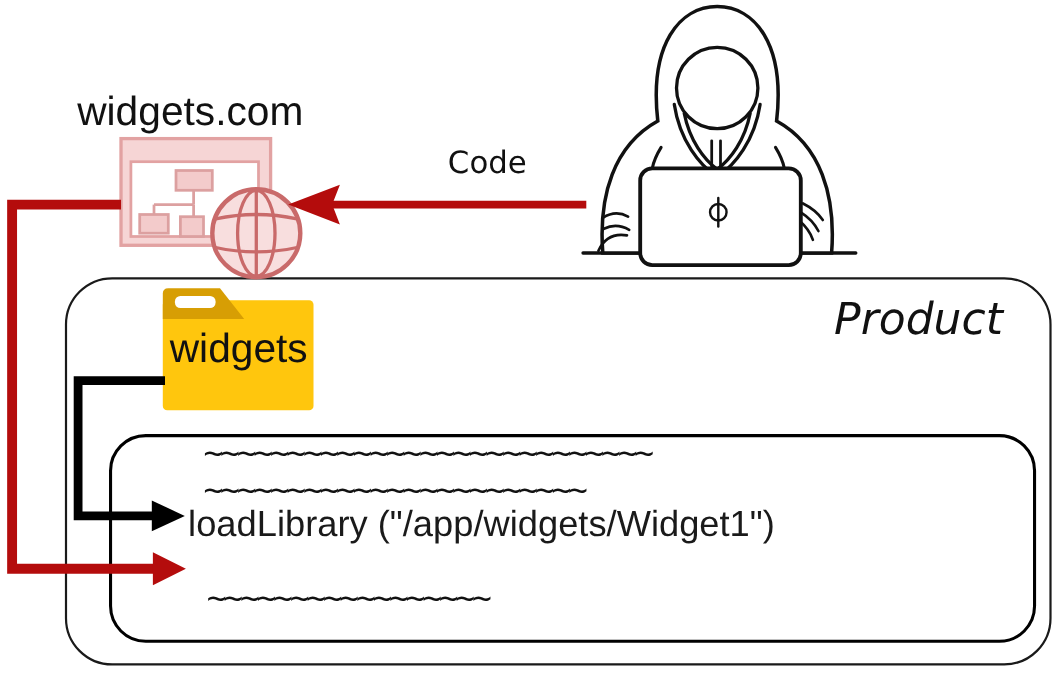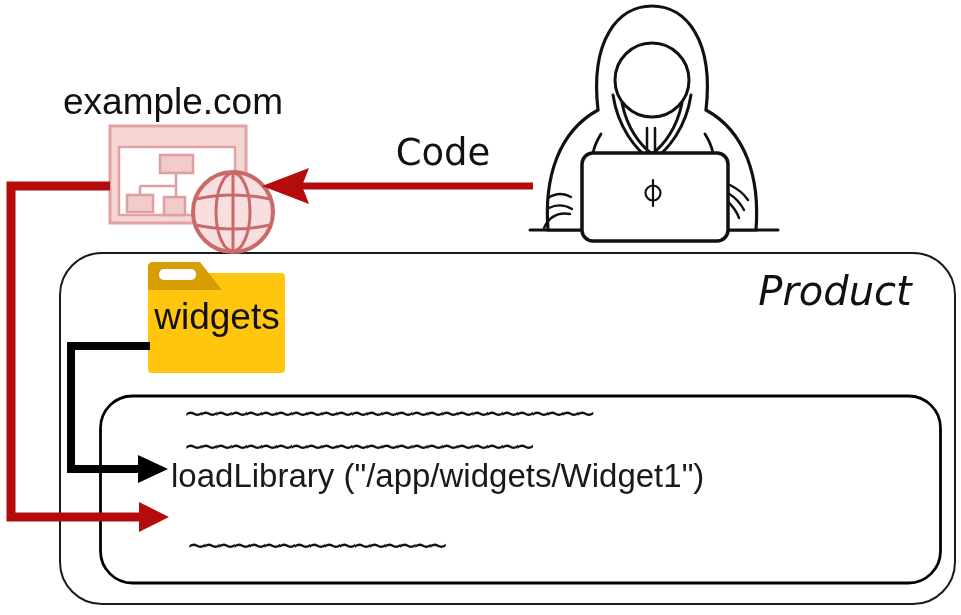--- a/index.html
+++ b/index.html
@@ -21,21 +21,21 @@
     font-size:33px;line-height:33px;color:#1a1a1a;white-space:nowrap;
   }
   .squiggle{
     position:absolute;
     font-family:"DejaVu Sans Mono", monospace;
     font-size:30px;line-height:30px;letter-spacing:-3px;
     color:#111;white-space:nowrap;
   }
   #example-label{left:43px;top:81px;width:260px;font-size:37px;}
   #malicious-line1{left:337px;top:86px;width:212px;font-size:34px;}
-  #malicious-line2{left:337px;top:131px;width:212px;font-size:37px;}
+  #malicious-line2{left:337px;top:131px;width:212px;font-size:28px;}
   #product-label{left:740px;top:268px;width:190px;font-size:40px;font-style:italic;}
   #widgets-label{left:148px;top:296px;width:138px;font-size:37px;}
   #squiggle-1{left:185px;top:398px;}
   #squiggle-2{left:185px;top:431px;}
   #code-local{left:171px;top:459px;}
   #code-remote{left:171px;top:495px;}
   #squiggle-3{left:188px;top:530px;}
 </style>
 </head>
 <body>
@@ -119,21 +119,21 @@
         <polyline points="110,186 11,186 11,517 141,517" fill="none" stroke="#b40c0c" stroke-width="9"></polyline>
         <polygon points="169,517 139,502 139,532" fill="#b40c0c"></polygon>
       </g>
       <g>
         <polyline points="150,346 71,346 71,469 140,469" fill="none" stroke="#000000" stroke-width="8"></polyline>
         <polygon points="168,469 138,455 138,483" fill="#000000"></polygon>
       </g>
     </g>
   </svg>
 
-  <div id="example-label" class="label plain center">example.com</div>
+  <div id="example-label" class="label plain center">widgets.com</div>
 
   <div id="malicious-line2" class="label hand center">Code</div>
 
   <div id="product-label" class="label hand center">Product</div>
 
   <div id="widgets-label" class="label plain center">widgets</div>
 
   <div id="squiggle-1" class="squiggle">~~~~~~~~~~~~~~~~~~~~~~~~~~~</div>
   <div id="squiggle-2" class="squiggle">~~~~~~~~~~~~~~~~~~~~~~~</div>
   <div id="code-local" class="code-line">loadLibrary ("/app/widgets/Widget1")</div>

